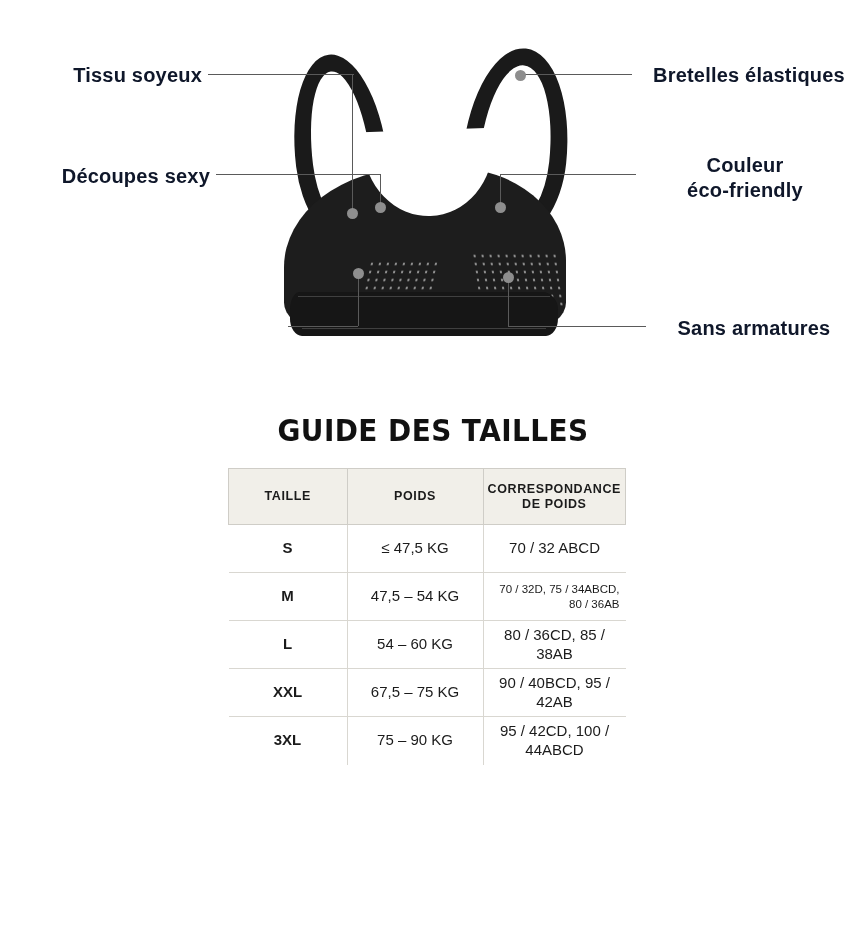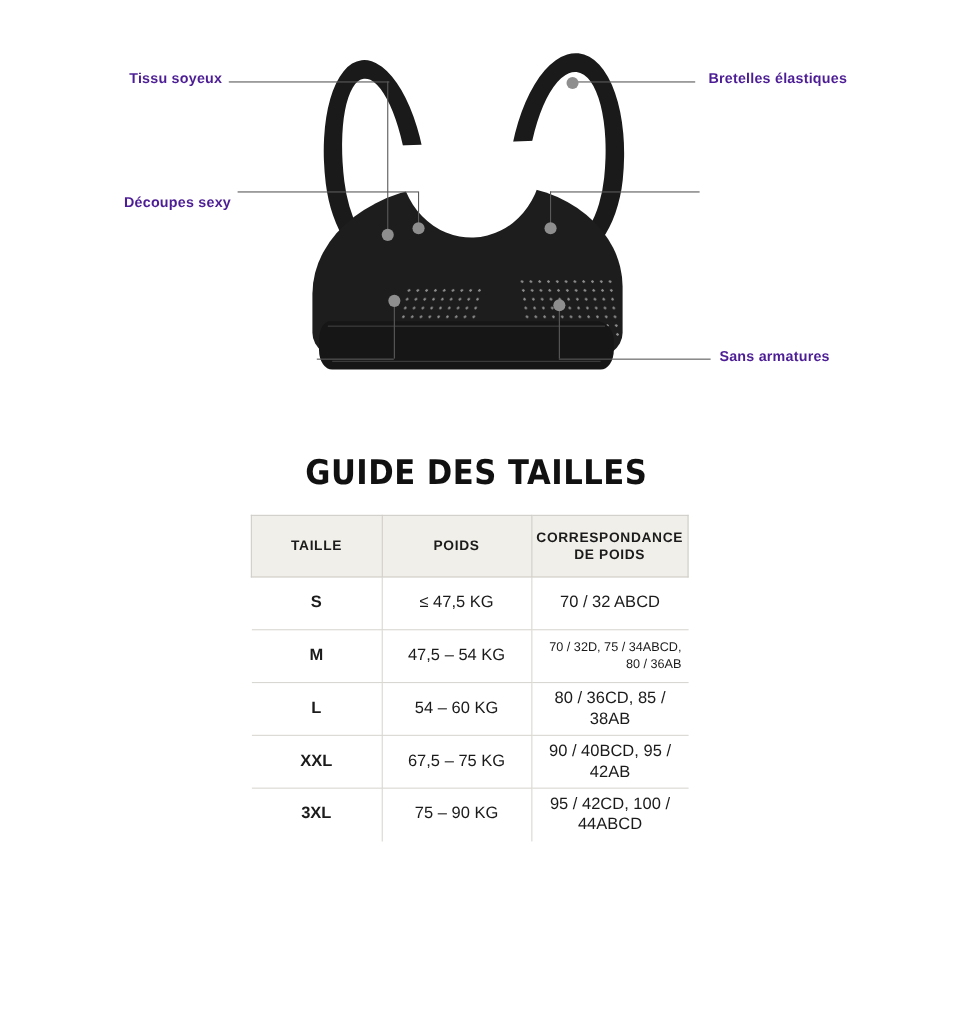--- a/index.html
+++ b/index.html
@@ -22,27 +22,27 @@
   
   .diagram {
     position: relative;
     width: 866px;
     height: 380px;
   }
 
   .callout-label {
     position: absolute;
     font-weight: bold;
-    font-size: 13px;
+    font-size: 20px;
     letter-spacing: 0.2px;
-    color: #4c1d95;
+    color: #0f172a;
     line-height: 1.25;
     white-space: pre-line;
   }
-  .callout-label.right { text-align: left; }
+  .callout-label.right { text-align: center; }
   .callout-label.left  { text-align: right; }
 
   .leader {
     position: absolute;
     background: #5a5a5a;
     height: 1px;
   }
 
   .dot {
     position: absolute;
@@ -209,22 +209,24 @@
     <div class="dot" style="left:515px; top:70px;"></div>
     <div class="dot" style="left:375px; top:202px;"></div>
     <div class="dot" style="left:495px; top:202px;"></div>
     <div class="dot" style="left:353px; top:268px;"></div>
     <div class="dot" style="left:503px; top:272px;"></div>
 
     <div class="callout-label left" style="left:30px; top:63px; width:172px;">Tissu soyeux</div>
 
     <div class="callout-label right" style="left:644px; top:63px; width:210px;">Bretelles élastiques</div>
 
-    <div class="callout-label left" style="left:20px; top:164px; width:190px;margin-top:12px;">Découpes sexy</div>
-
+    <div class="callout-label left" style="left:20px; top:164px; width:190px;">Découpes sexy</div>
+
+    <div class="callout-label right" style="left:650px; top:153px; width:190px;">Couleur
+éco-friendly</div>
 
 
     <div class="callout-label right" style="left:654px; top:316px; width:200px;">Sans armatures</div>
   </div>
 
   <div class="guide-title">GUIDE DES TAILLES</div>
 
   <table class="size-table">
     <thead>
       <tr>

